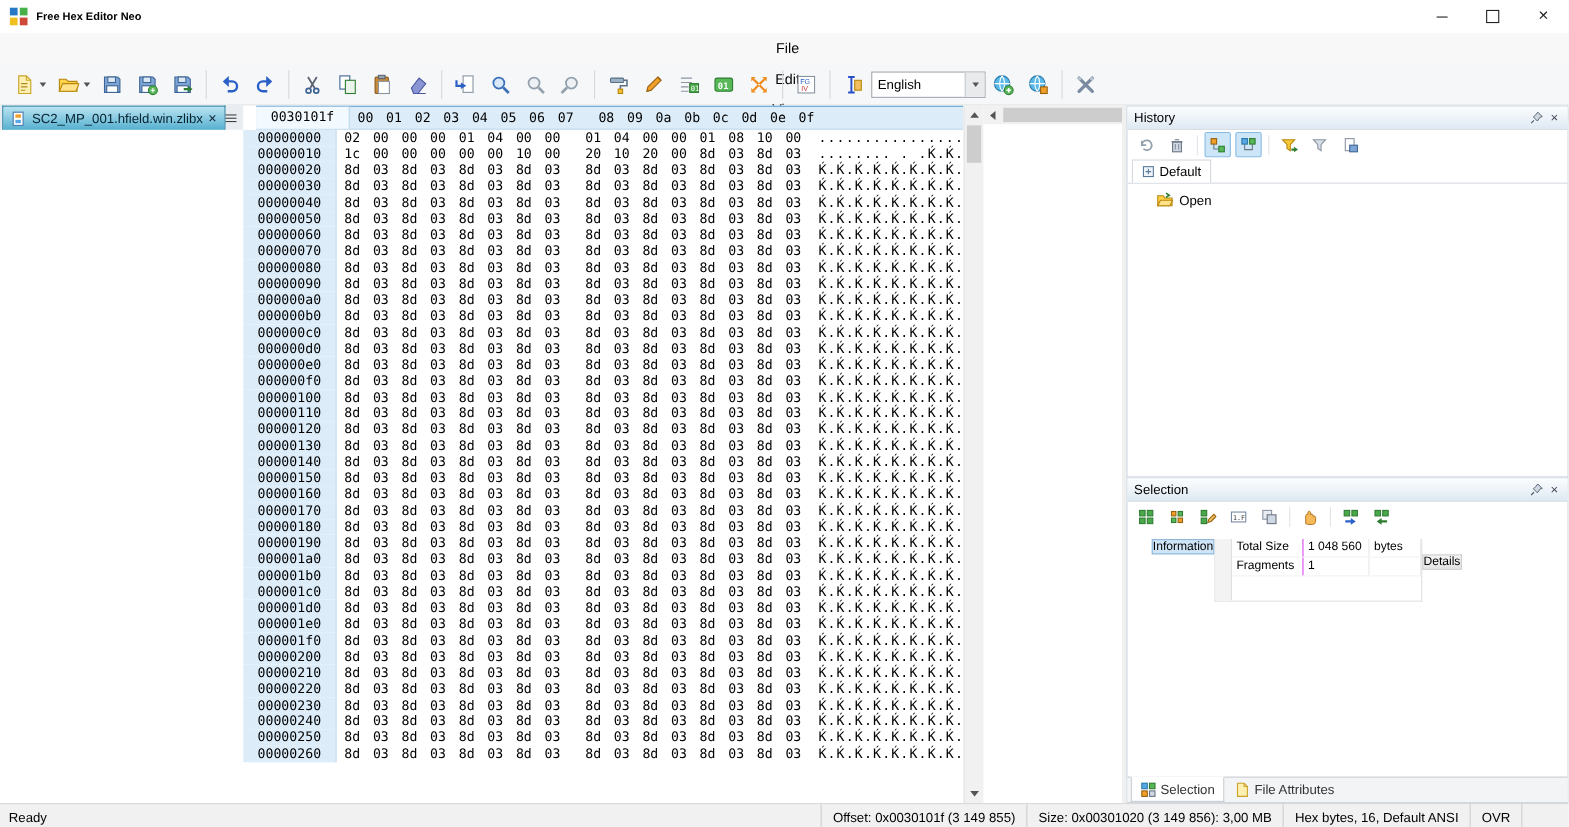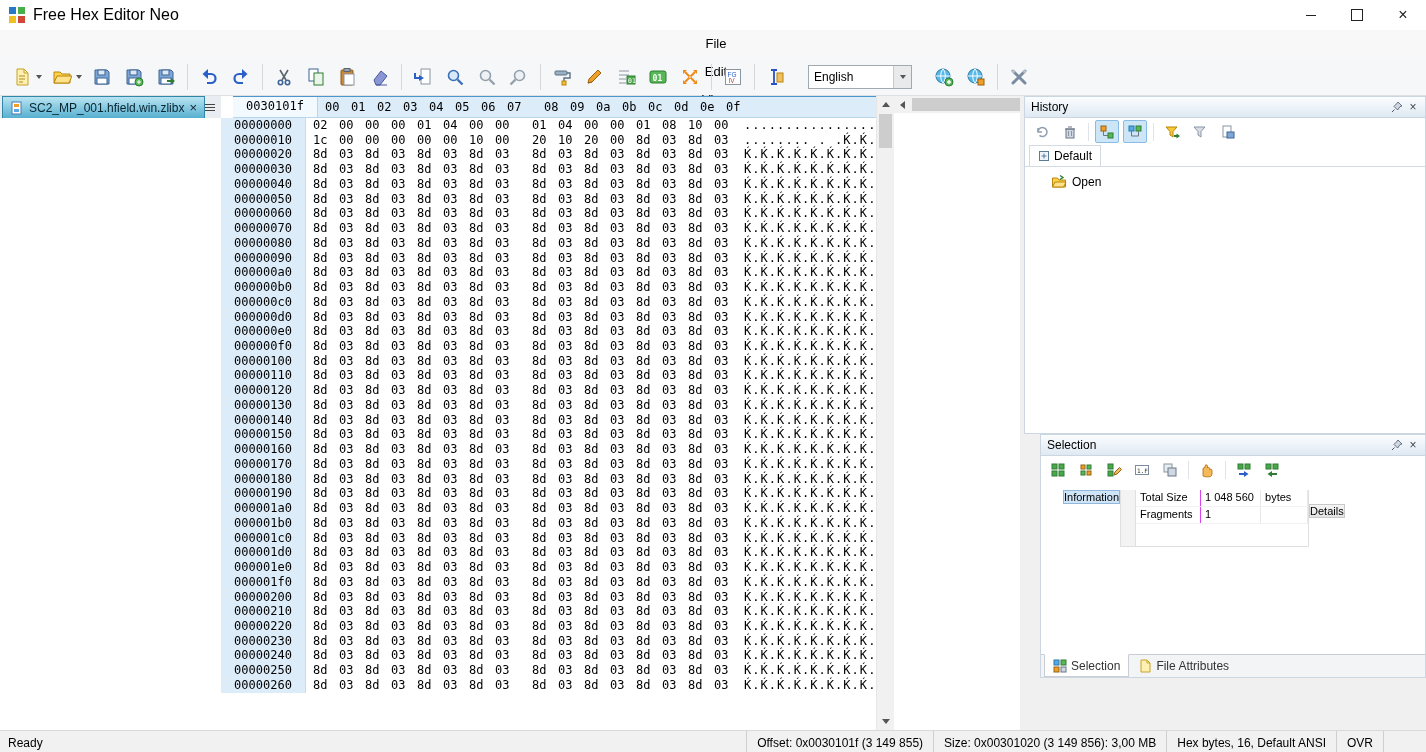--- a/index.html
+++ b/index.html
@@ -1,42 +1,42 @@
 <!DOCTYPE html>
 <html><head>
 <meta charset="utf-8">
 <style>
   html,body{margin:0;padding:0;}
   .window{width:1426px;height:752px;background:#f0f0f0;font-family:"Liberation Sans",sans-serif;color:#000;overflow:hidden;position:relative;}
   
   .titlebar{height:30px;background:#fff;display:flex;align-items:center;}
   .app-icon{width:16px;height:16px;margin:0 8px 0 9px;display:grid;grid-template-columns:7px 7px;grid-template-rows:7px 7px;gap:2px;}
   .app-icon i{display:block;}
-  .title-text{font-size:16px;}
+  .title-text{font-size:10px;font-weight:bold;}
   .win-controls{margin-left:auto;display:flex;height:100%;}
   .win-btn{width:46px;height:100%;display:flex;align-items:center;justify-content:center;}
   .minbar{width:10px;height:1px;background:#222;}
   .maxbox{width:10px;height:10px;border:1px solid #222;}
   .closex{font-size:16px;color:#222;line-height:1;}
   
   .menubar{height:28px;background:#f8f8f8;display:flex;align-items:center;padding-left:6px;flex-direction:column;}
   .menu-item{font-size:13px;padding:0 9px;line-height:28px;}
   
   .toolbar{height:37px;background:#f6f7f8;border-bottom:1px solid #dddfe2;display:flex;align-items:center;padding:0 6px;}
   .tbtn{width:32px;height:30px;display:flex;align-items:center;justify-content:center;border-radius:2px;flex-shrink:0;}
   .ddarrow{width:10px;height:30px;display:flex;align-items:center;justify-content:center;margin-left:-4px;margin-right:2px;}
   .tri-down{width:0;height:0;border-left:3.5px solid transparent;border-right:3.5px solid transparent;border-top:4px solid #555;}
   .tri-up{width:0;height:0;border-left:4px solid transparent;border-right:4px solid transparent;border-bottom:5px solid #555;}
   .tri-dn{width:0;height:0;border-left:4px solid transparent;border-right:4px solid transparent;border-top:5px solid #555;}
   .tri-l{width:0;height:0;border-top:4px solid transparent;border-bottom:4px solid transparent;border-right:5px solid #555;}
   .tri-r{width:0;height:0;border-top:4px solid transparent;border-bottom:4px solid transparent;border-left:5px solid #555;}
   .tsep{width:1px;height:26px;background:#d5d8dc;margin:0 5px;flex-shrink:0;}
   .svgi{display:block;width:20px;height:20px;}
   .s16{width:16px;height:16px;} .s14{width:14px;height:14px;} .s12{width:12px;height:12px;}
-  .combo{width:102px;height:22px;border:1px solid #a0a8b0;background:#fff;display:flex;align-items:center;font-size:12px;margin:0 16px;flex-shrink:0;}
+  .combo{width:102px;height:22px;border:1px solid #a0a8b0;background:#fff;display:flex;align-items:center;font-size:12px;margin:0 0;flex-shrink:0;}
   .combo .txt{flex:1;padding-left:5px;}
   .combo .btn{width:17px;height:100%;background:#e8eaec;border-left:1px solid #c8ccd0;display:flex;align-items:center;justify-content:center;}
   
   .main{display:flex;height:634px;}
   .editor{width:1020px;display:flex;flex-direction:row;background:#fff;}
   .tabbar{height:22px;background:#e9edf2;display:flex;align-items:flex-end;padding-left:2px;}
   .doc-tab{height:21px;display:flex;align-items:center;gap:5px;padding:0 7px;background:linear-gradient(#b9e4f2,#56b0d0);border:1px solid #3187a8;border-bottom:none;font-size:12px;color:#06232f;}
   .doc-tab .closex{font-size:13px;color:#123;}
   .tab-menu-btn{margin-left:auto;margin-right:6px;align-self:center;}
   .bars{width:10px;height:1px;background:#444;box-shadow:0 3px 0 #444,0 -3px 0 #444;display:block;}
@@ -58,21 +58,21 @@
   .vfill{flex:1;}
   .hscrollrow{height:17px;display:flex;background:#f1f1f1;}
   .hscroll{width:1003px;display:flex;align-items:center;}
   .hthumb{height:13px;flex:1;margin:0 1px;background:#cdcdcd;}
   .corner{width:17px;}
   .splitter{width:4px;background:#f0f0f0;}
   
   .rightpane{width:402px;display:flex;flex-direction:column;background:#f0f0f0;}
   .panel{display:flex;flex-direction:column;background:#fff;border:1px solid #ccd6e0;box-sizing:border-box;}
   .panel.history{height:338px;}
-  .panel.selection{height:244px;margin-left:16px;}
+  .panel.selection{height:296px;}
   .panel-title{height:20px;background:linear-gradient(#fbfdfe,#dfe9f3);border-bottom:1px solid #ccd6e0;display:flex;align-items:center;padding:0 4px 0 6px;font-size:12px;flex-shrink:0;}
   .panel-title .label{flex:1;}
   .ptbtn{width:16px;height:15px;display:flex;align-items:center;justify-content:center;color:#445;font-size:12px;}
   .panel-toolbar{height:27px;display:flex;align-items:center;gap:4px;padding:0 5px;flex-shrink:0;}
   .pbtn{width:22px;height:21px;display:flex;align-items:center;justify-content:center;border:1px solid transparent;border-radius:2px;flex-shrink:0;}
   .pbtn.pressed{background:#cde6f7;border-color:#88bce4;}
   .psep{width:1px;height:18px;background:#e0e4e8;margin:0 2px;}
   .htabrow{height:21px;display:flex;align-items:flex-end;border-bottom:1px solid #d4dae0;padding-left:4px;flex-shrink:0;}
   .htab{height:20px;display:flex;align-items:center;gap:4px;padding:0 8px;background:#fff;border:1px solid #d4dae0;border-bottom:none;font-size:12px;justify-content:flex-end;}
   .tree{flex:1;padding:7px 0 0 26px;}

